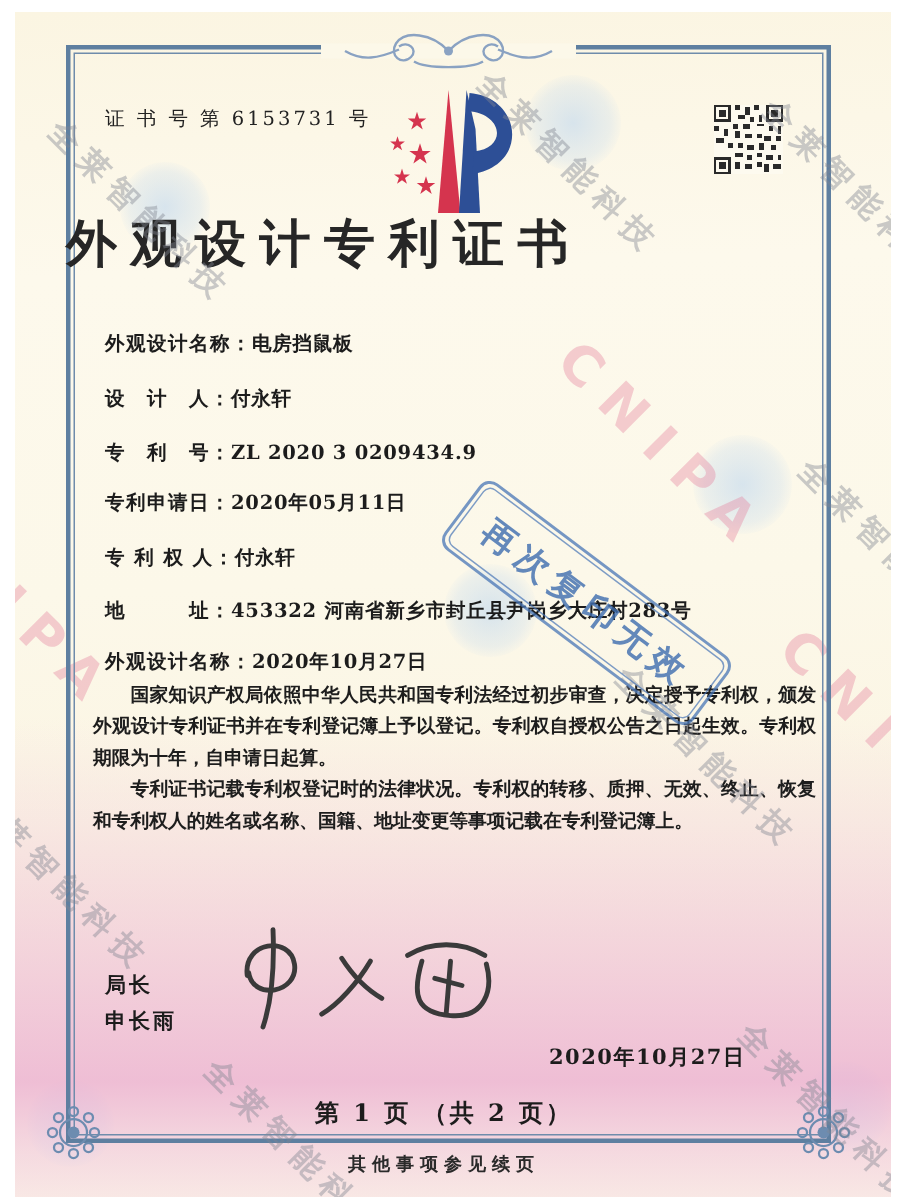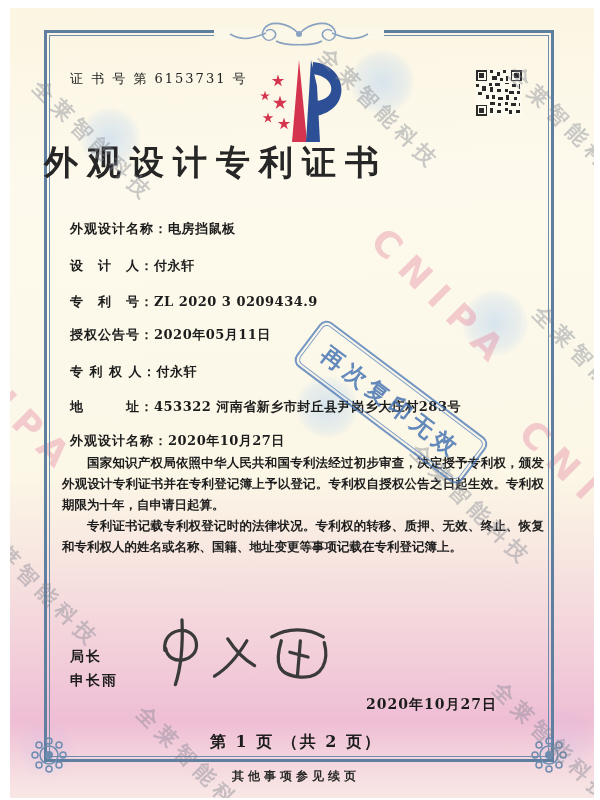--- a/index.html
+++ b/index.html
@@ -197,21 +197,21 @@
     <div class="field-row" style="top:212px;">
       <span class="lbl">外观设计名称：</span><span class="val">电房挡鼠板</span>
     </div>
     <div class="field-row" style="top:249px;">
       <span class="lbl">设　计　人：</span><span class="val">付永轩</span>
     </div>
     <div class="field-row" style="top:285px;">
       <span class="lbl">专　利　号：</span><span class="val">ZL 2020 3 0209434.9</span>
     </div>
     <div class="field-row" style="top:318px;">
-      <span class="lbl">授权公告号：</span><span class="val">2020年05月11日</span>
+      <span class="lbl">专利申请日：</span><span class="val">2020年05月11日</span>
     </div>
     <div class="field-row" style="top:355px;">
       <span class="lbl">专 利 权 人：</span><span class="val">付永轩</span>
     </div>
     <div class="field-row" style="top:390px;">
       <span class="lbl">地　　　址：</span><span class="val">453322 河南省新乡市封丘县尹岗乡大庄村283号</span>
     </div>
     <div class="field-row" style="top:424px;width:482px;">
       <span class="lbl">外观设计名称：</span><span class="val">2020年10月27日</span>
     </div>

